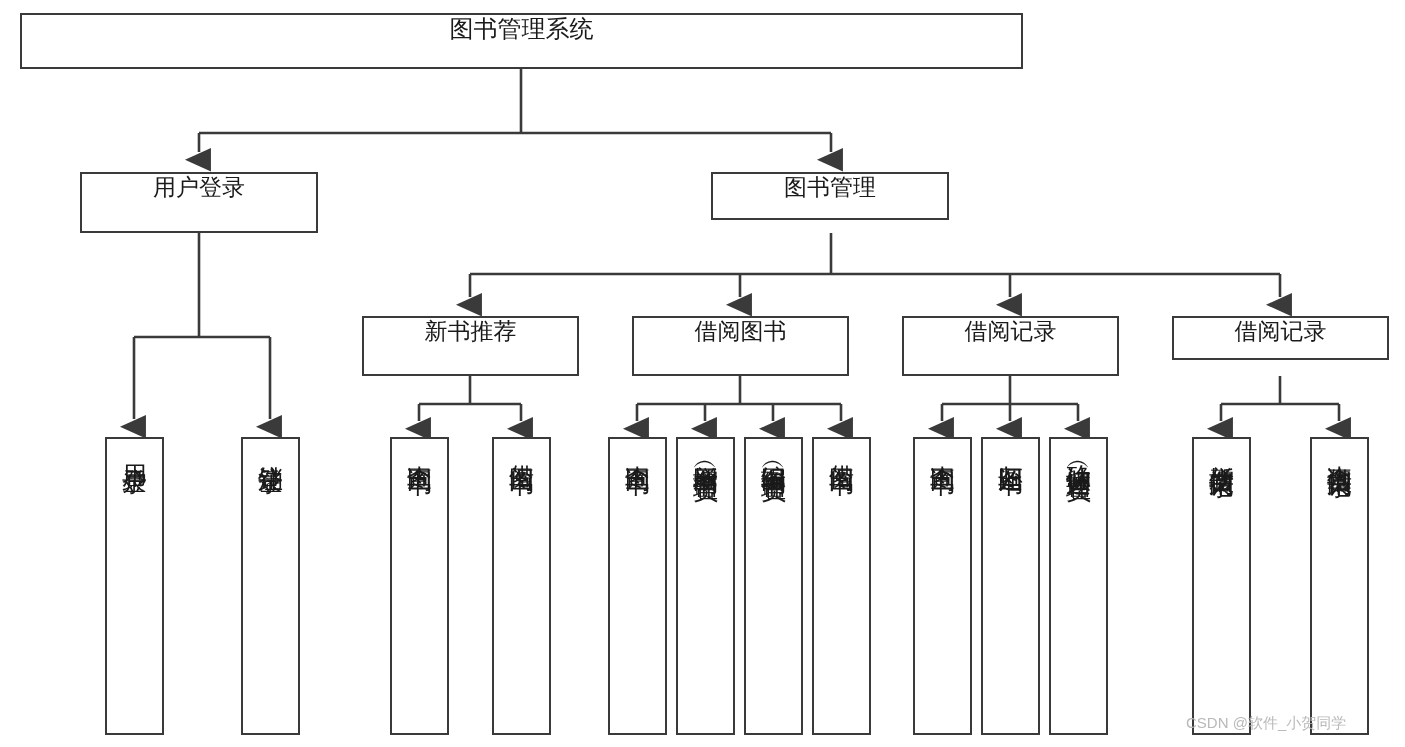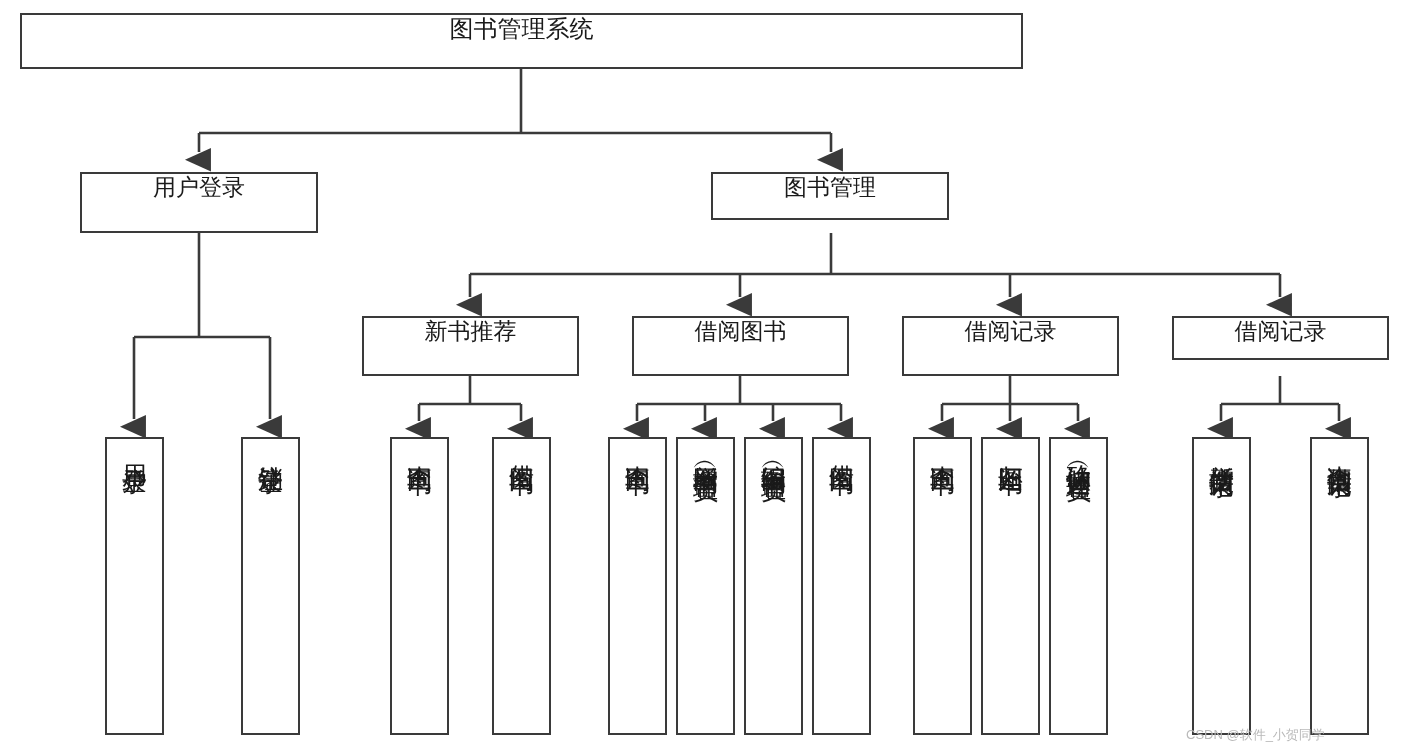--- a/index.html
+++ b/index.html
@@ -58,25 +58,24 @@
     text-orientation: upright;
     font-size: 25px;
     letter-spacing: 2px;
     line-height: 1;
     white-space: nowrap;
   }
   .watermark {
     position: absolute;
     left: 1186px;
     top: 714px;
-    font-size: 13px;
+    font-size: 15px;
     color: #b9b9b9;
     white-space: nowrap;
     z-index: 5;
-    margin-top: 12px;
   }
 </style>
 </head>
 <body>
 
 <div id="stage">
 
   <svg class="wires" viewBox="0 0 1405 747" xmlns="http://www.w3.org/2000/svg">
     <defs>
       <marker id="arw" markerWidth="12" markerHeight="12" refX="1.5" refY="4.6" orient="auto" markerUnits="strokeWidth">

